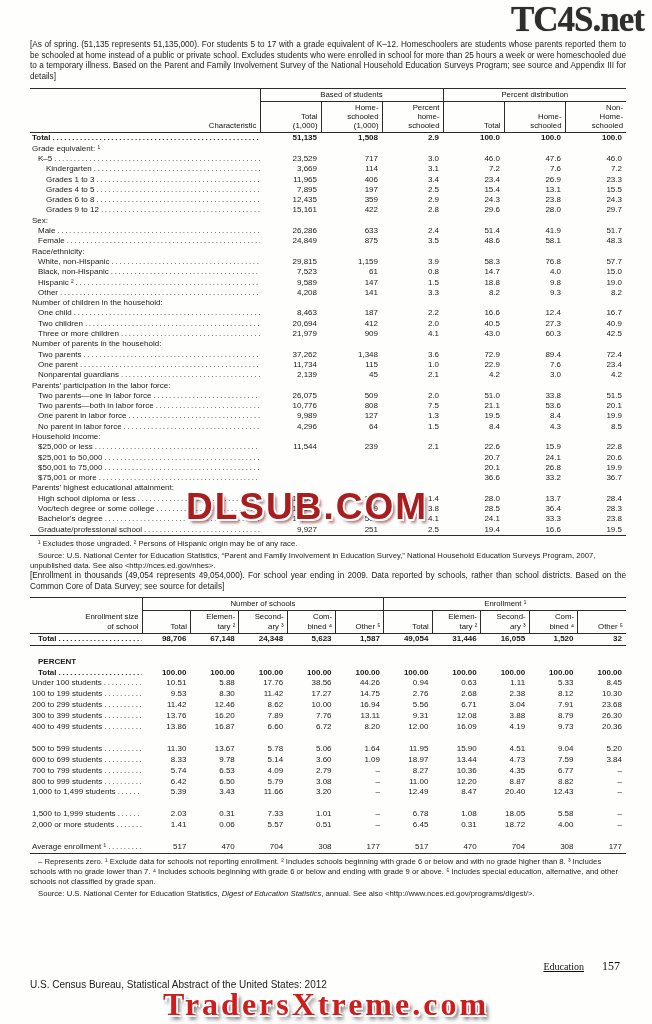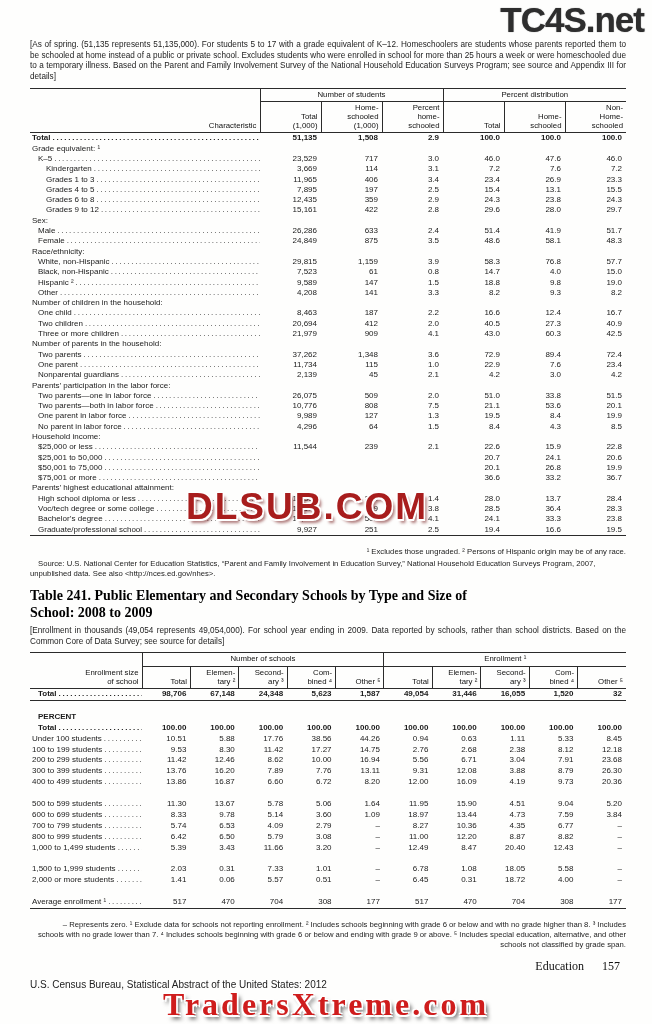--- a/index.html
+++ b/index.html
@@ -40,34 +40,34 @@
     letter-spacing:1.7px;
   }
   .ind0{padding-left:2px;}
   .ind1{padding-left:8px;}
   .ind2{padding-left:16px;}
   .bold-row td{font-weight:bold;}
   .rule-below td{border-bottom:0.8px solid #2b2b2b;}
   .spacer td{height:3px;line-height:3px;}
 
   .fnote{font-size:7.7px;line-height:1.3;width:596px;margin:2px 0 0;text-indent:8px;color:#222;}
-  .fnote.first{margin-top:11px;text-align:right;}
+  .fnote.first{margin-top:3px;}
   .src-italic{font-style:italic;}
 
   
   .edu-footer{position:absolute;right:32px;bottom:50px;font-family:"Liberation Serif","DejaVu Serif",serif;color:#111;}
-  .edu-footer .edu{font-size:12px;}
+  .edu-footer .edu{font-size:10px;text-decoration:underline;}
   .edu-footer .pageno{font-size:12px;margin-left:14px;}
   .census-line{position:absolute;left:30px;bottom:34px;font-size:10px;color:#222;}
 
   
   .wm{position:absolute;pointer-events:none;white-space:nowrap;}
   .wm-top{
     top:2px;right:8px;
-    font-family:Liberation Sans, sans-serif;font-weight:bold;font-size:35px;line-height:1;
+    font-family:Liberation Serif, serif;font-weight:bold;font-size:35px;line-height:1;
     letter-spacing:-1px;color:#2e2e2e;text-shadow:0 0 1px #666;
   }
   .wm-mid{
     top:490px;left:186px;
     font-family:"Liberation Sans","DejaVu Sans",sans-serif;font-weight:900;font-size:37px;line-height:34px;
     letter-spacing:2px;color:#a81d1d;
     text-shadow:-1.5px -1.5px 0 #fff,1.5px -1.5px 0 #fff,-1.5px 1.5px 0 #fff,1.5px 1.5px 0 #fff,3px 4px 3px rgba(110,15,15,.55);
   }
   .wm-bottom{
     bottom:4px;left:0;width:100%;text-align:center;
@@ -89,21 +89,21 @@
       <col>
         <col>
         <col>
         <col>
         <col>
         <col>
     </colgroup>
     <thead>
       <tr>
         <th class="h-char" rowspan="2">Characteristic</th>
-        <th class="h-group" colspan="3">Number of students</th>
+        <th class="h-group" colspan="3">Based of students</th>
         <th class="h-group" colspan="3">Percent distribution</th>
       </tr>
       <tr>
         <th class="h-sub">Total
 (1,000)</th>
         <th class="h-sub">Home-
 schooled
 (1,000)</th>
         <th class="h-sub">Percent
 home-
@@ -654,22 +654,20 @@
           <td class="c-num">19.4</td>
           <td class="c-num">16.6</td>
           <td class="c-num">19.5</td>
         </tr>
       </tbody>
   </table>
 
   <p class="fnote first">¹ Excludes those ungraded. ² Persons of Hispanic origin may be of any race.</p>
   <p class="fnote">Source: U.S. National Center for Education Statistics, “Parent and Family Involvement in Education Survey,” National Household Education Surveys Program, 2007, unpublished data. See also &lt;http://nces.ed.gov/nhes&gt;.</p>
 
-  <h1 class="tbl-title t241-title">Table 241. Public Elementary and Secondary Schools by Type and Size of
-School: 2008 to 2009</h1>
   <p class="note">[Enrollment in thousands (49,054 represents 49,054,000). For school year ending in 2009. Data reported by schools, rather than school districts. Based on the Common Core of Data Survey; see source for details]</p>
 
   <table class="stat-table t241">
     <colgroup>
       <col style="width:112px">
       <col>
         <col>
         <col>
         <col>
         <col>
@@ -789,21 +787,21 @@
           </td>
           <td class="c-num">9.53</td>
           <td class="c-num">8.30</td>
           <td class="c-num">11.42</td>
           <td class="c-num">17.27</td>
           <td class="c-num">14.75</td>
           <td class="c-num">2.76</td>
           <td class="c-num">2.68</td>
           <td class="c-num">2.38</td>
           <td class="c-num">8.12</td>
-          <td class="c-num">12.18</td>
+          <td class="c-num">10.30</td>
         </tr>
         <tr>
           <td class="c-label">
             <div class="labwrap ind0">
               <span class="lab">200 to 299 students</span>
               <span class="dots"></span>
             </div>
           </td>
           <td class="c-num">11.42</td>
           <td class="c-num">12.46</td>
@@ -1002,20 +1000,21 @@
           <td class="c-num">517</td>
           <td class="c-num">470</td>
           <td class="c-num">704</td>
           <td class="c-num">308</td>
           <td class="c-num">177</td>
         </tr>
       </tbody>
   </table>
 
   <p class="fnote first">– Represents zero. ¹ Exclude data for schools not reporting enrollment. ² Includes schools beginning with grade 6 or below and with no grade higher than 8. ³ Includes schools with no grade lower than 7. ⁴ Includes schools beginning with grade 6 or below and ending with grade 9 or above. ⁵ Includes special education, alternative, and other schools not classified by grade span.</p>
+  <p class="fnote"><span>Source: U.S. National Center for Education Statistics, </span><span class="src-italic">Digest of Education Statistics</span><span>, annual. See also &lt;http://www.nces.ed.gov/programs/digest/&gt;.</span></p>
 
   <div class="edu-footer">
     <span class="edu">Education</span>
     <span class="pageno">157</span>
   </div>
   <div class="census-line">U.S. Census Bureau, Statistical Abstract of the United States: 2012</div>
 
   <div class="wm wm-top">TC4S.net</div>
   <div class="wm wm-mid">DLSUB.COM</div>
   <div class="wm wm-bottom">TradersXtreme.com</div>

